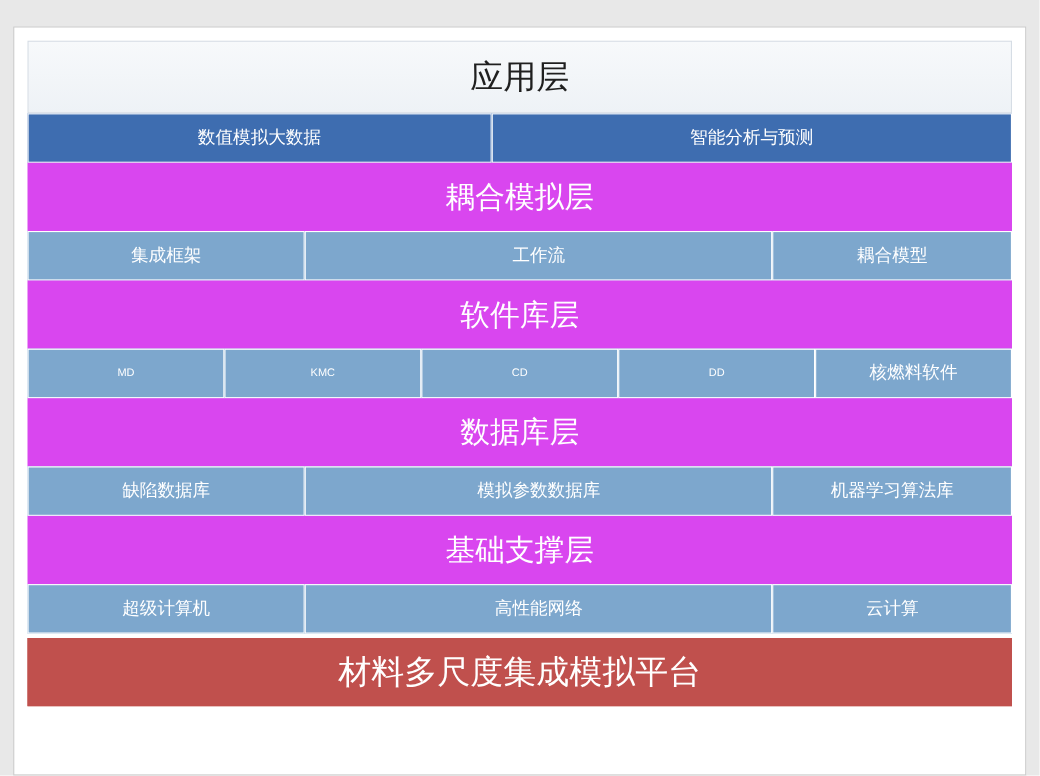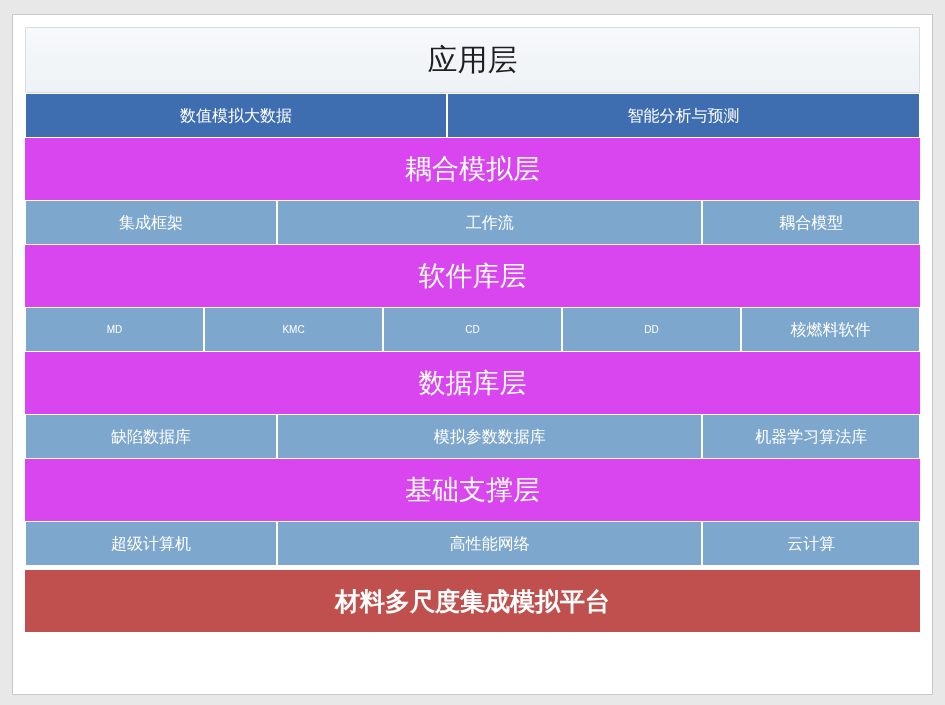--- a/index.html
+++ b/index.html
@@ -9,21 +9,21 @@
   body {
     width: 945px;
     height: 705px;
     background: #e8e8e8;
     font-family: "Liberation Sans", sans-serif;
     overflow: hidden;
   }
   #diagram {
     position: absolute;
     left: 12px;
-    top: 14px;
+    top: 24px;
     width: 921px;
     height: 681px;
     background: #ffffff;
     border: 1px solid #c9c9c9;
     box-sizing: border-box;
     padding: 12px;
     display: flex;
     flex-direction: column;
   }
   .row {
@@ -75,22 +75,22 @@
     background: #7da7cd;
   }
   .cell.small {
     font-size: 10px;
   }
   .footer-band {
     width: 100%;
     box-sizing: border-box;
     background: #c0504d;
     color: #ffffff;
-    font-size: 25px;
-    font-weight: bold;
+    font-size: 30px;
+    font-weight: normal;
     height: 62px;
     display: flex;
     align-items: center;
     justify-content: center;
     border: 1px solid #c0504d;
   }
   .spacer {
     height: 4px;
   }
 </style>

